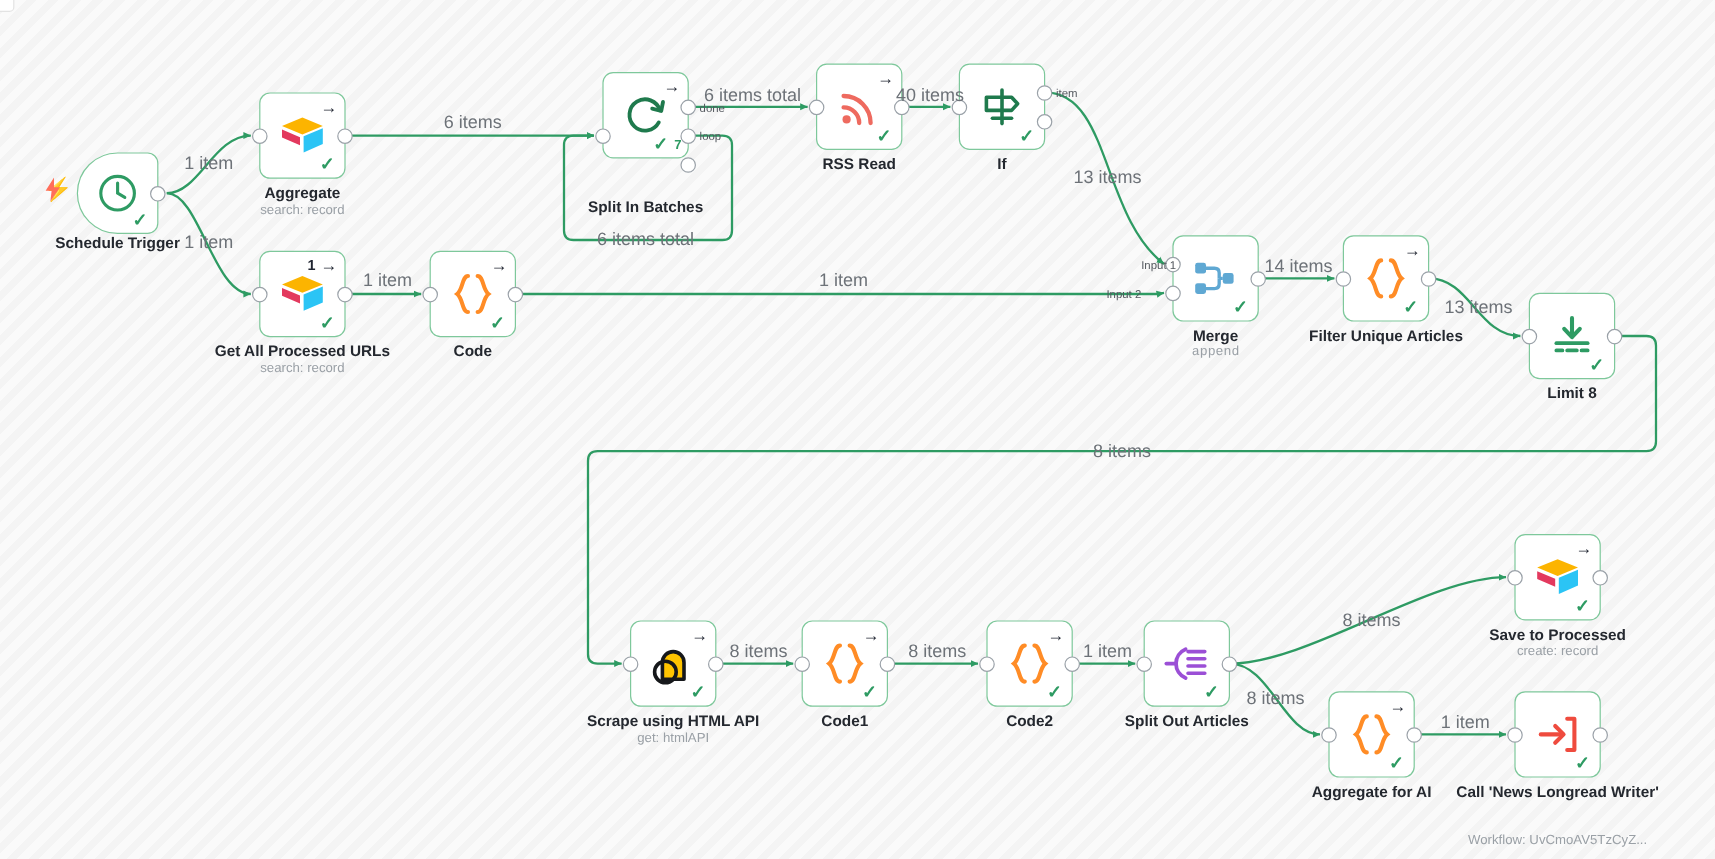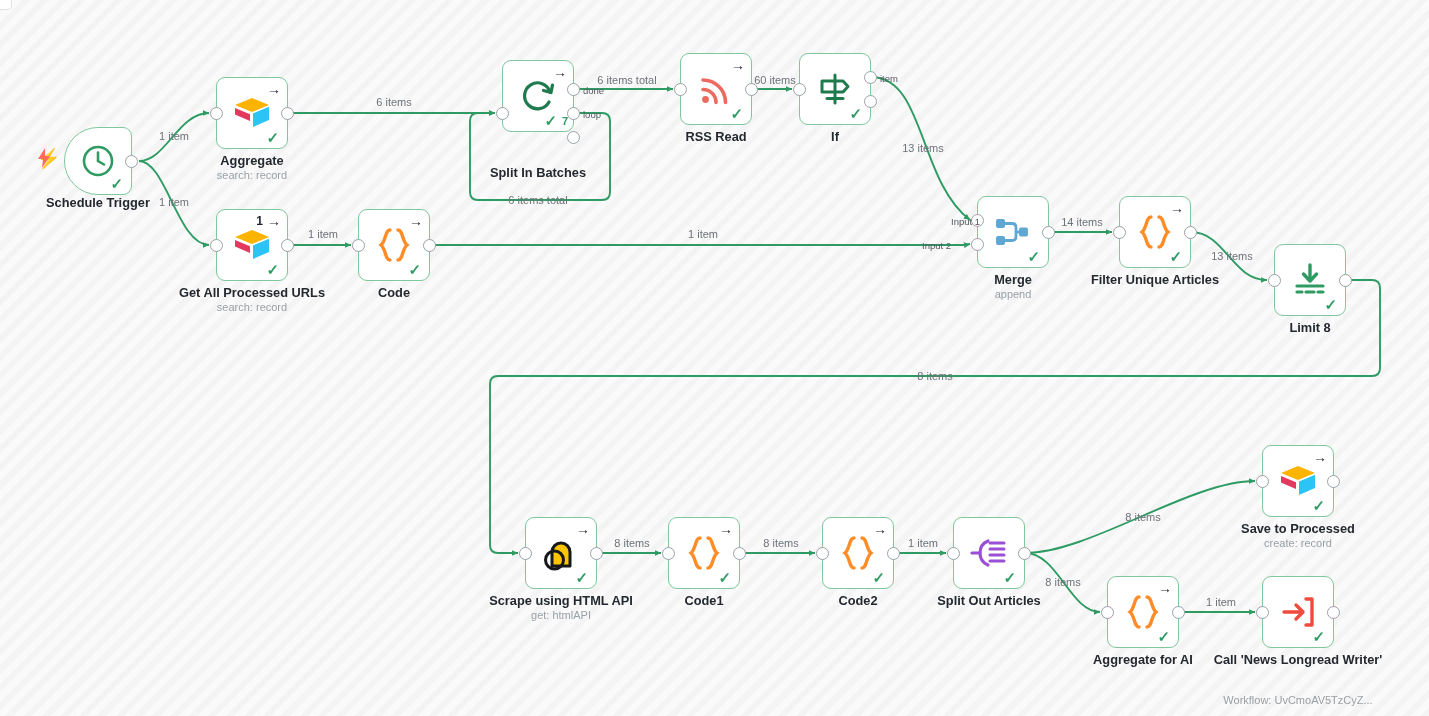--- a/index.html
+++ b/index.html
@@ -73,21 +73,21 @@
     line-height:15px;white-space:nowrap;
   }
   .ntitle.wrap{white-space:normal;}
   .nsub{
     position:absolute;text-align:center;
     font-size:11px;color:#9aa0a6;line-height:13px;white-space:nowrap;
   }
 
   
   .elabel{
-    position:absolute;font-size:11px;color:#6d7278;
+    position:absolute;font-size:15px;color:#6d7278;
     white-space:nowrap;transform:translate(-50%,-50%);
     background:transparent;
   }
 
   .bolt{position:absolute;color:#ff6d5a;font-size:19px;line-height:19px;}
 </style>
 </head>
 <body>
 
 <div id="canvas">
@@ -293,21 +293,21 @@
         </svg>
       </div>
       <div class="tickmark">✓</div>
       <div class="port inp" style="top:17px;"></div>
       <div class="port inp" style="top:41px;"></div>
       <div class="port outp" style="top:29px;"></div>
       <div class="portlabel" style="left:-56px;top:19px;padding-left:29px;">Input 1</div>
       <div class="portlabel" style="left:-56px;top:43px;">Input 2</div>
     </div>
     <div class="ntitle" style="left:-28px;top:76px;width:128px;">Merge</div>
-    <div class="nsub" style="left:-28px;top:92px;width:128px;">append</div>
+    <div class="nsub" style="left:-28px;top:92px;width:128px;font-family:Liberation Mono, monospace;">append</div>
   </div>
 
   <div class="node" style="left:1119px;top:196px;">
     <div class="nbox">
       <div class="glyph">
         <svg width="40" height="38" viewBox="0 0 40 38">
           <path d="M16,4 C11,4 12,15 7,19 C12,23 11,34 16,34" fill="none" stroke="#ff8c26" stroke-width="3.4" stroke-linecap="round"></path>
           <path d="M24,4 C29,4 28,15 33,19 C28,23 29,34 24,34" fill="none" stroke="#ff8c26" stroke-width="3.4" stroke-linecap="round"></path>
         </svg>
       </div>
@@ -464,21 +464,21 @@
     <div class="ntitle wrap" style="left:-52px;top:76px;width:176px;">Call 'News Longread Writer'</div>
     <div class="nsub" style="left:-52px;top:107px;width:176px;margin-top:11px;">Workflow: UvCmoAV5TzCyZ...</div>
   </div>
 
   <div class="elabel" style="left:174px;top:136px;">1 item</div>
   <div class="elabel" style="left:174px;top:202px;">1 item</div>
   <div class="elabel" style="left:394px;top:102px;">6 items</div>
   <div class="elabel" style="left:323px;top:234px;">1 item</div>
   <div class="elabel" style="left:627px;top:80px;">6 items total</div>
   <div class="elabel" style="left:538px;top:200px;">6 items total</div>
-  <div class="elabel" style="left:775px;top:80px;">60 items</div>
+  <div class="elabel" style="left:775px;top:80px;">40 items</div>
   <div class="elabel" style="left:923px;top:148px;">13 items</div>
   <div class="elabel" style="left:703px;top:234px;">1 item</div>
   <div class="elabel" style="left:1082px;top:222px;">14 items</div>
   <div class="elabel" style="left:1232px;top:256px;">13 items</div>
   <div class="elabel" style="left:935px;top:376px;">8 items</div>
   <div class="elabel" style="left:632px;top:543px;">8 items</div>
   <div class="elabel" style="left:781px;top:543px;">8 items</div>
   <div class="elabel" style="left:923px;top:543px;">1 item</div>
   <div class="elabel" style="left:1143px;top:517px;">8 items</div>
   <div class="elabel" style="left:1063px;top:582px;">8 items</div>

